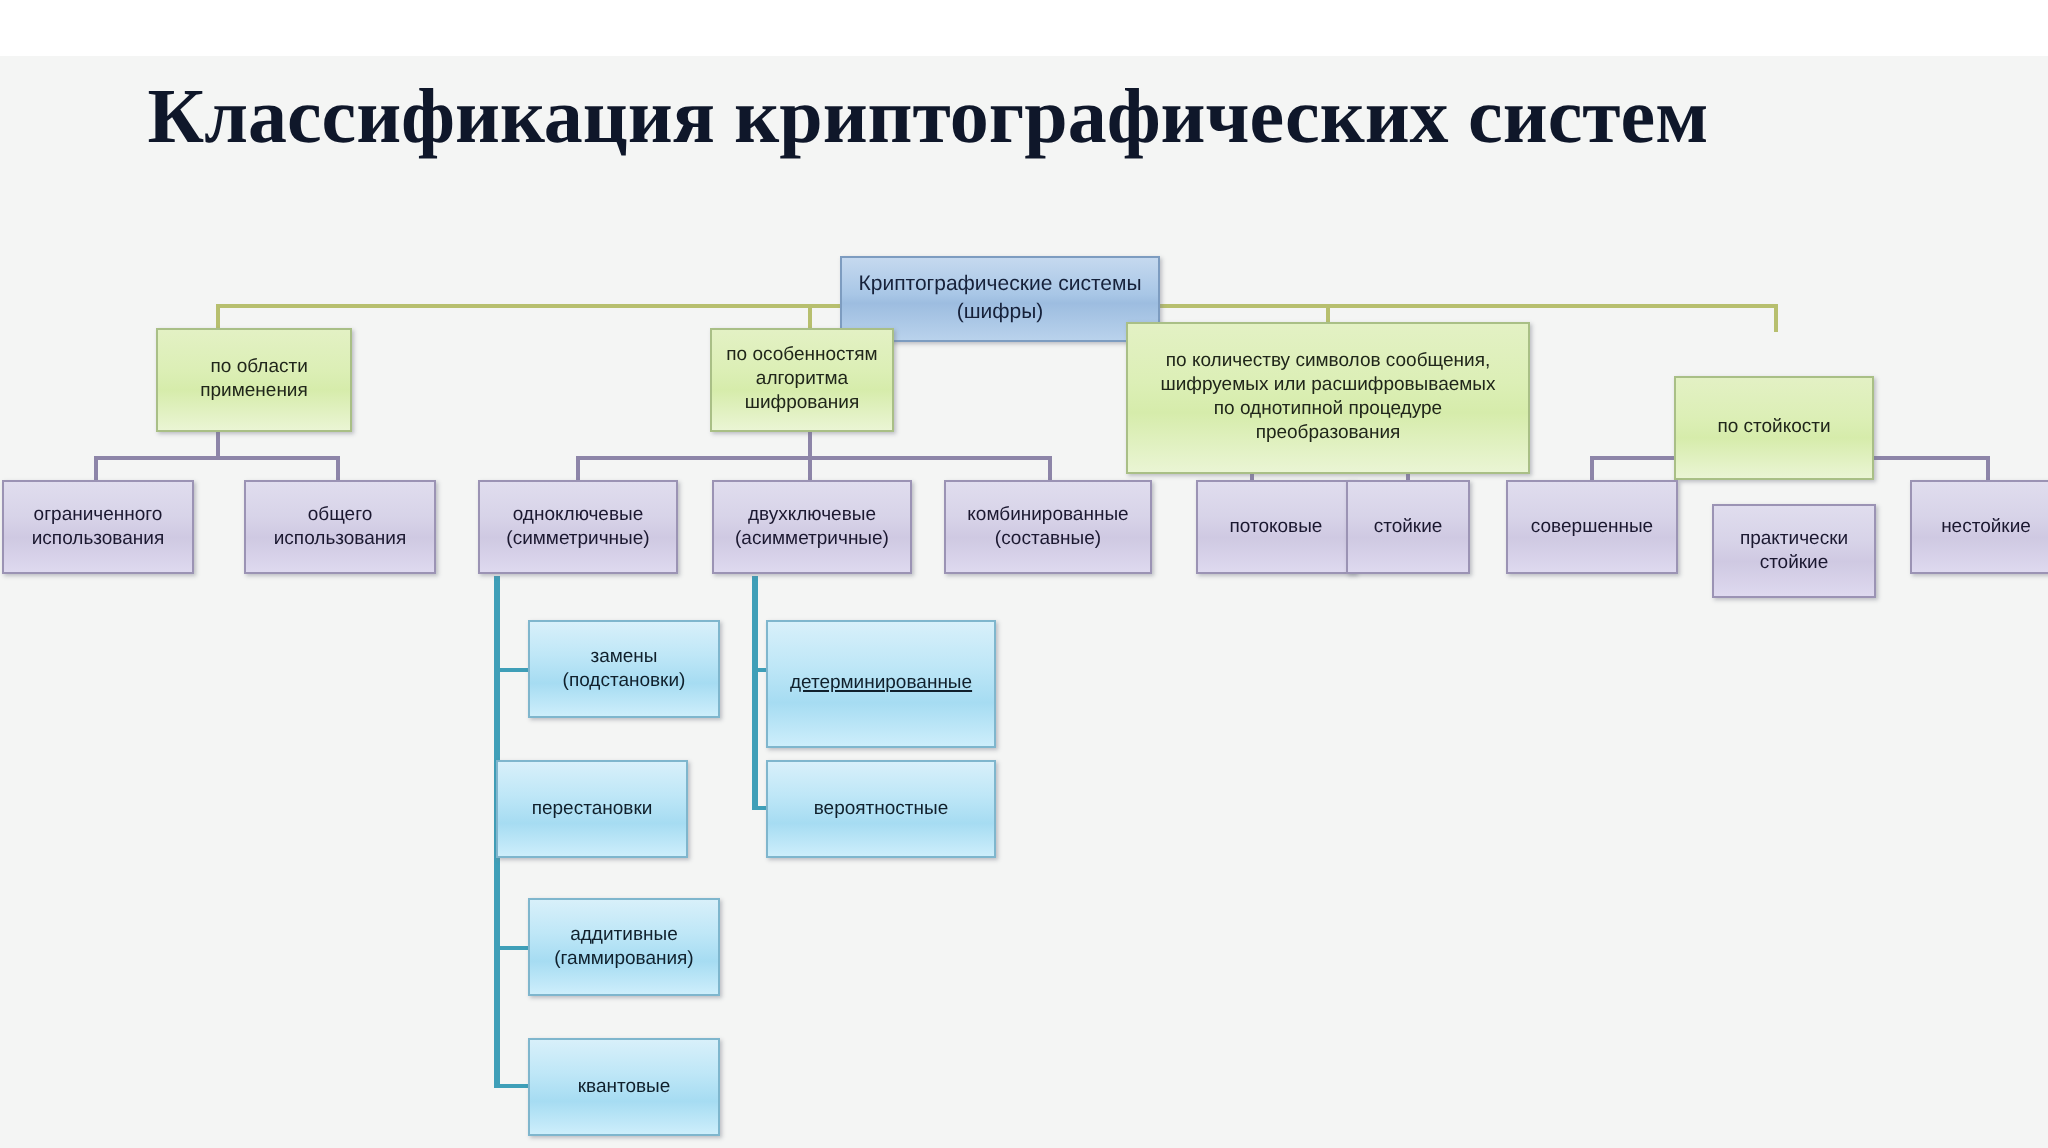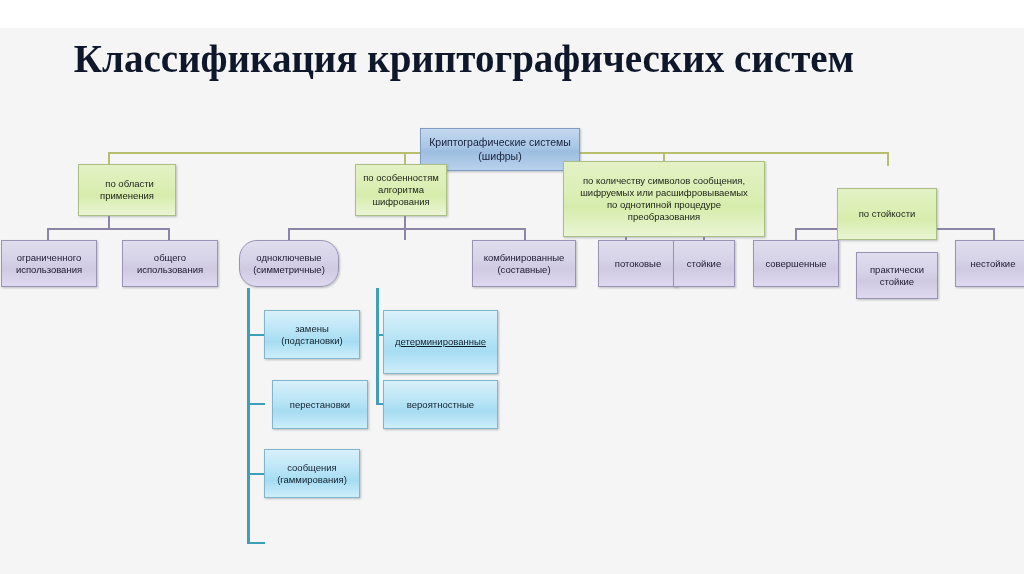--- a/index.html
+++ b/index.html
@@ -133,35 +133,38 @@
 шифруемых или расшифровываемых
 по однотипной  процедуре
 преобразования</div>
   <div class="node n-green" style="left:837px;top:164px;width:100px;height:52px;margin-top:24px;">по стойкости</div>
 
   <div class="node n-purple" style="left:1px;top:240px;width:96px;height:47px;">ограниченного
 использования</div>
   <div class="node n-purple" style="left:122px;top:240px;width:96px;height:47px;">общего
 использования</div>
 
-  <div class="node n-purple" style="left:239px;top:240px;width:100px;height:47px;border-radius:18px;">одноключевые
+  <div class="node n-purple" style="left:239px;top:240px;width:100px;height:47px;">одноключевые
 (симметричные)</div>
+  <div class="node n-purple" style="left:356px;top:240px;width:100px;height:47px;">двухключевые
+(асимметричные)</div>
   <div class="node n-purple" style="left:472px;top:240px;width:104px;height:47px;">комбинированные
 (составные)</div>
 
   <div class="node n-purple" style="left:598px;top:240px;width:80px;height:47px;">потоковые</div>
   <div class="node n-purple" style="left:673px;top:240px;width:62px;height:47px;">стойкие</div>
 
   <div class="node n-purple" style="left:753px;top:240px;width:86px;height:47px;">совершенные</div>
   <div class="node n-purple" style="left:856px;top:240px;width:82px;height:47px;margin-top:12px;">практически
 стойкие</div>
   <div class="node n-purple" style="left:955px;top:240px;width:76px;height:47px;">нестойкие</div>
 
   <div class="node n-cyan" style="left:264px;top:310px;width:96px;height:49px;">замены
 (подстановки)</div>
-  <div class="node n-cyan" style="left:272px;top:380px;width:96px;height:49px;">перестановки</div>
-  <div class="node n-cyan" style="left:264px;top:449px;width:96px;height:49px;">сообщения
+  <div class="node n-cyan" style="left:248px;top:380px;width:96px;height:49px;">перестановки</div>
+  <div class="node n-cyan" style="left:264px;top:449px;width:96px;height:49px;">аддитивные
 (гаммирования)</div>
+  <div class="node n-cyan" style="left:264px;top:519px;width:96px;height:49px;">квантовые</div>
 
   <div class="node n-cyan" style="left:383px;top:310px;width:115px;height:64px;text-decoration:underline;">детерминированные</div>
   <div class="node n-cyan" style="left:383px;top:380px;width:115px;height:49px;">вероятностные</div>
 
 </div>
 
 </body></html>

